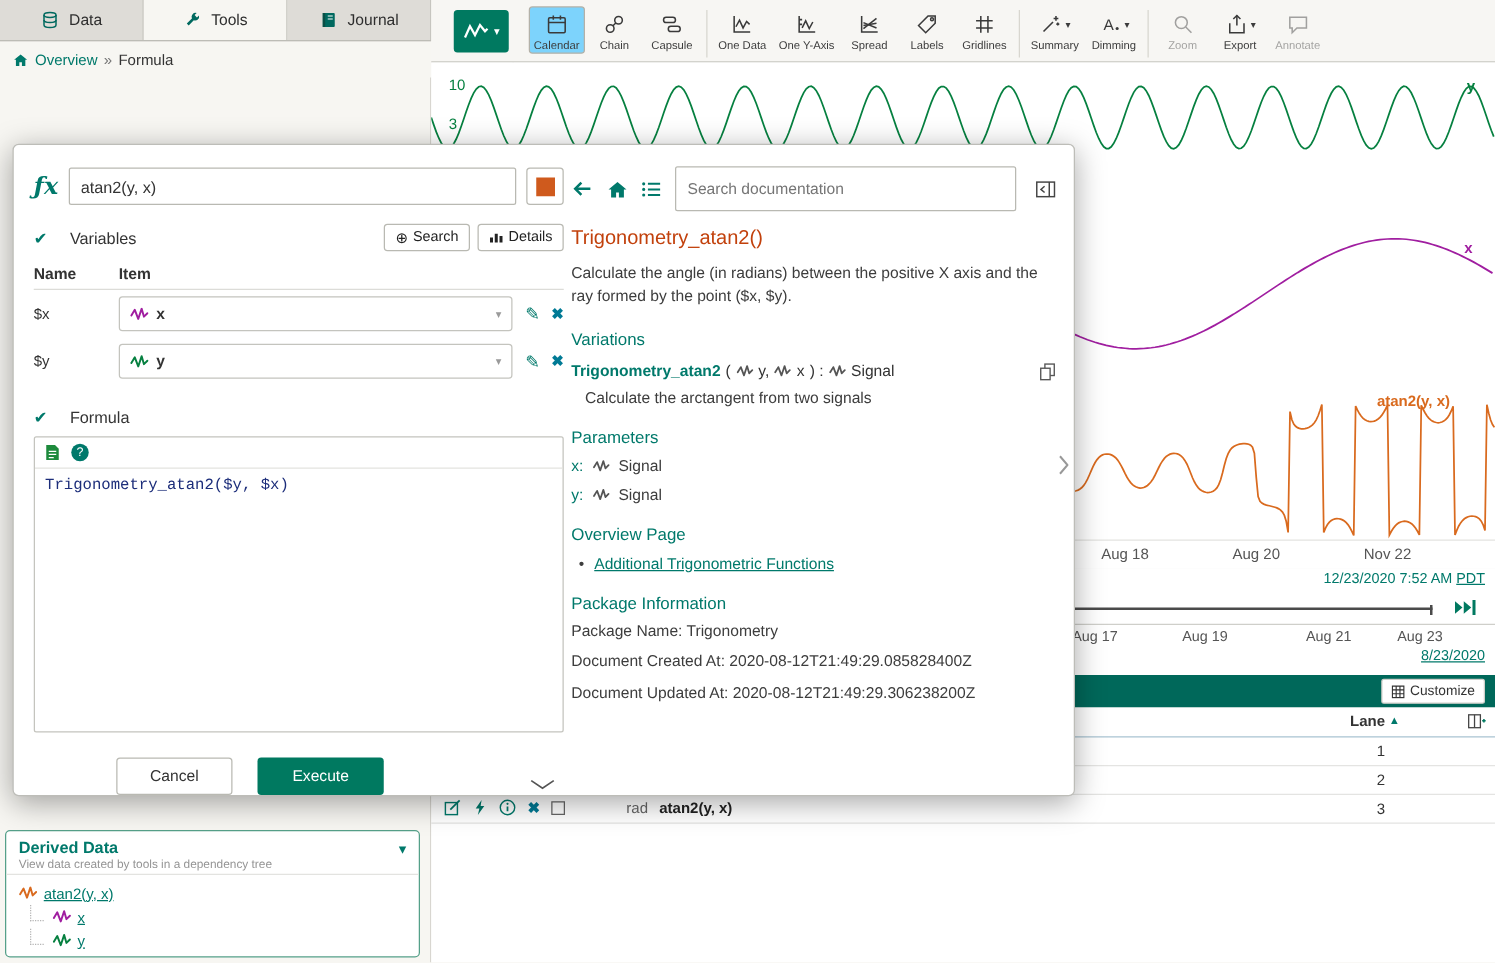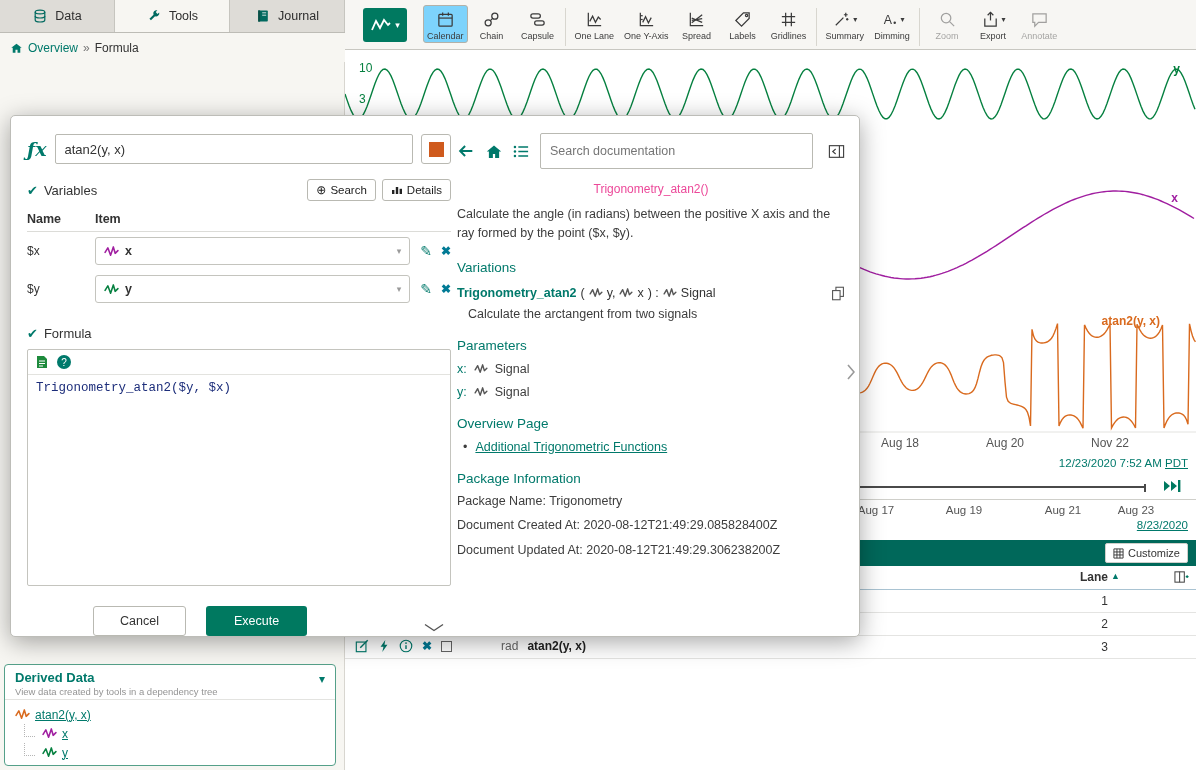--- a/index.html
+++ b/index.html
@@ -106,21 +106,21 @@
   .fx-row { display:flex; align-items:center; gap:8px; }
   .fx { font-family:"DejaVu Serif", serif; font-style:italic; font-weight:bold;
         color:#00796b; font-size:19px; }
   #formula-name { flex:1; height:30px; border:1px solid #b9b9b2; border-radius:2px;
                   padding:0 9px; font-size:13px; color:#333; font-family:"Liberation Sans",sans-serif; }
   .swatch-btn { width:30px; height:30px; border:1px solid #b9b9b2; border-radius:3px; background:#fff;
                 display:flex; align-items:center; justify-content:center; cursor:pointer; }
   .swatch { width:15px; height:15px; background:#cf5a1d; }
   .sect-row { display:flex; align-items:center; margin-top:15px; }
   .check { color:#00796b; font-size:13px; }
-  .sect-lbl { margin-left:6px; font-size:13px; color:#333; }
+  .sect-lbl { margin-left:18px; font-size:13px; color:#333; }
   .sect-row .btns { margin-left:auto; display:flex; gap:6px; }
   .mini-btn { display:inline-flex; align-items:center; gap:4px; border:1px solid #b9b9b2;
               background:#fff; border-radius:3px; padding:3px 8px; font-size:11.5px; color:#222;
               cursor:pointer; }
   .mini-btn .plus { font-size:12px; color:#222; }
   #var-table { margin-top:11px; }
   .vt-head { display:flex; font-weight:bold; font-size:12.5px; padding-bottom:5px;
              border-bottom:1px solid #dcdcd8; }
   .vt-row { display:flex; align-items:center; height:38px; }
   .vcol-name { width:68px; }
@@ -145,21 +145,21 @@
                  font-size:12.5px; cursor:pointer; font-family:inherit; }
   #modal-collapse { position:absolute; left:412px; bottom:1px; cursor:pointer; }
   #docs-chevron { position:absolute; right:4px; top:248px; cursor:pointer; }
 
   
   #ft-docs { position:absolute; left:446px; top:20px; width:388px; font-size:12.5px; color:#3d3d3d; }
   .doc-nav { display:flex; align-items:center; gap:11px; height:30px; }
   .doc-nav .nav-ic { cursor:pointer; display:flex; }
   #doc-search { flex:1; height:36px; border:1px solid #b9b9b2; border-radius:2px; padding:0 9px;
                 font-size:12.5px; color:#333; font-family:"Liberation Sans",sans-serif; }
-  #doc-title { margin-top:16px; font-size:12px; color:#ec4899;text-align:center; }
+  #doc-title { margin-top:16px; font-size:16px; color:#c2410c; }
   #doc-desc { margin-top:9px; line-height:1.5; width:378px; }
   .doc-h { margin-top:17px; font-size:13.5px; color:#00796b; font-weight:normal; }
   .sig-row { margin-top:11px; display:flex; align-items:center; gap:4px; }
   .sig-name { font-weight:bold; color:#00796b; }
   .sig-row .pc { color:#333; }
   .copy-btn { margin-left:auto; cursor:pointer; display:flex; }
   .sig-desc { margin-top:6px; margin-left:11px; }
   .param-row { margin-top:9px; display:flex; align-items:center; gap:7px; }
   .param-name { color:#00796b; }
   .bullet-row { margin-top:9px; display:flex; align-items:center; gap:8px; padding-left:6px; }
@@ -245,21 +245,21 @@
   </div>
   <div class="tb-sep"></div>
 
   <div class="tb-item">
     <div class="iconrow">
         <svg class="ticon" width="19" height="19" viewBox="0 0 20 20">
           <polyline points="3.5,3 3.5,16.5 17,16.5"></polyline>
           <polyline points="5,12 8,6.5 11,13 14,7.5 16.5,10"></polyline>
         </svg>
       </div>
-    <span class="lbl">One Lane</span>
+    <span class="lbl">One Data</span>
   </div>
   <div class="tb-item">
     <div class="iconrow">
         <svg class="ticon" width="19" height="19" viewBox="0 0 20 20">
           <polyline points="3.5,3 3.5,16.5 17,16.5"></polyline>
           <line x1="3.5" y1="6" x2="6" y2="6"></line>
           <line x1="3.5" y1="10" x2="6" y2="10"></line>
           <polyline points="6,13 9,7 12,13.5 15,8"></polyline>
         </svg>
       </div>

